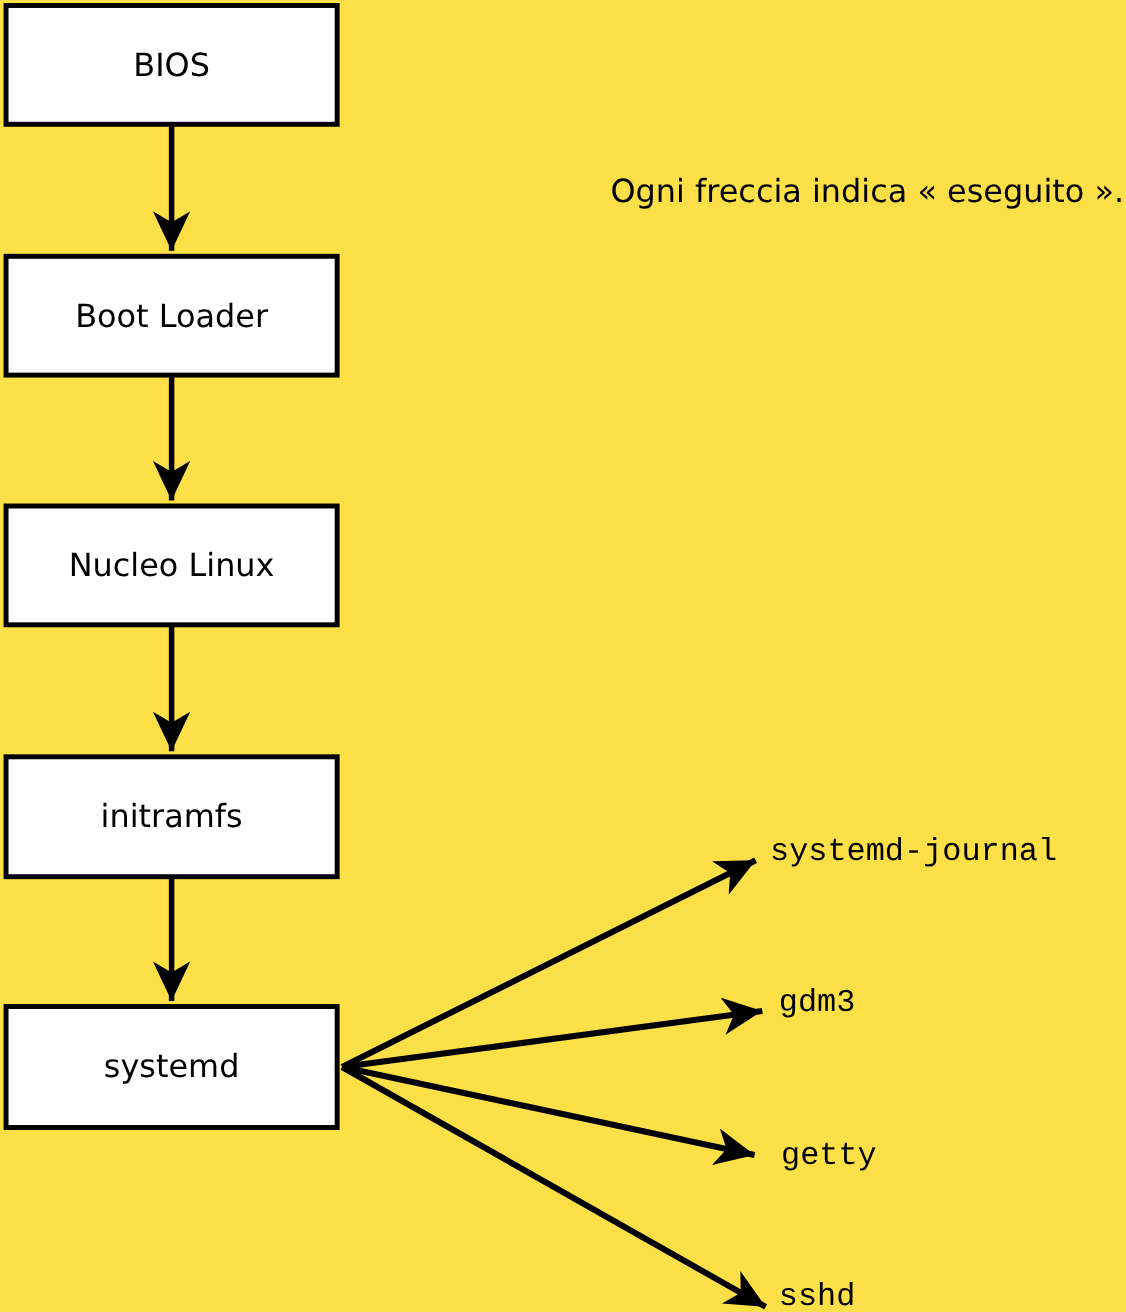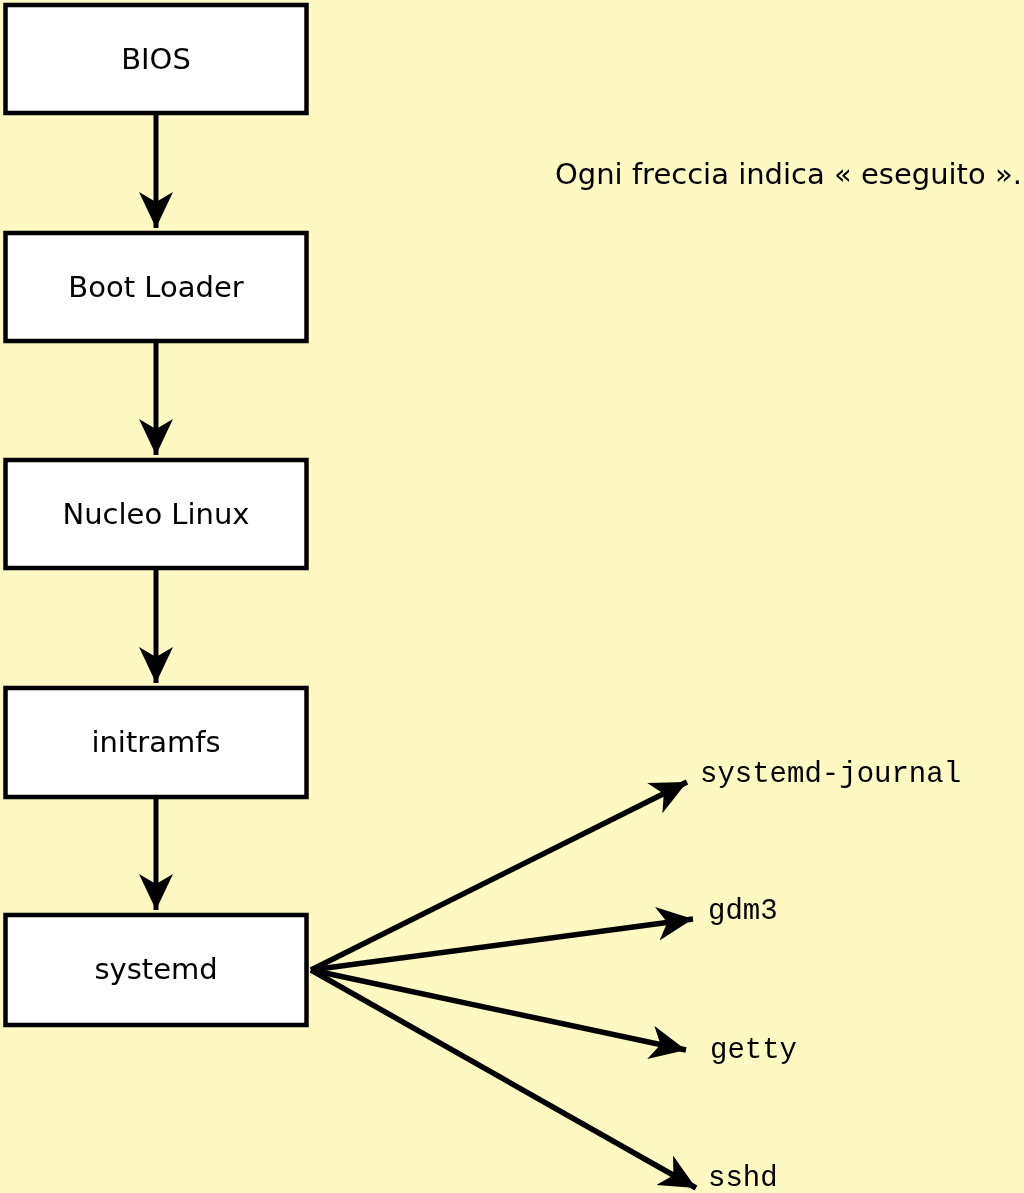--- a/index.html
+++ b/index.html
@@ -4,21 +4,21 @@
 <style>
   html, body {
     margin: 0;
     padding: 0;
     background: #ffffff;
   }
   .canvas {
     position: relative;
     width: 1024px;
     height: 1193px;
-    background: #fef9c3;
+    background: #fde047;
     overflow: hidden;
   }
   svg { display: block; }
   .box {
     fill: #ffffff;
     stroke: #000000;
     stroke-width: 4.5px;
   }
   .box-label {
     font-family: "DejaVu Sans", sans-serif;

